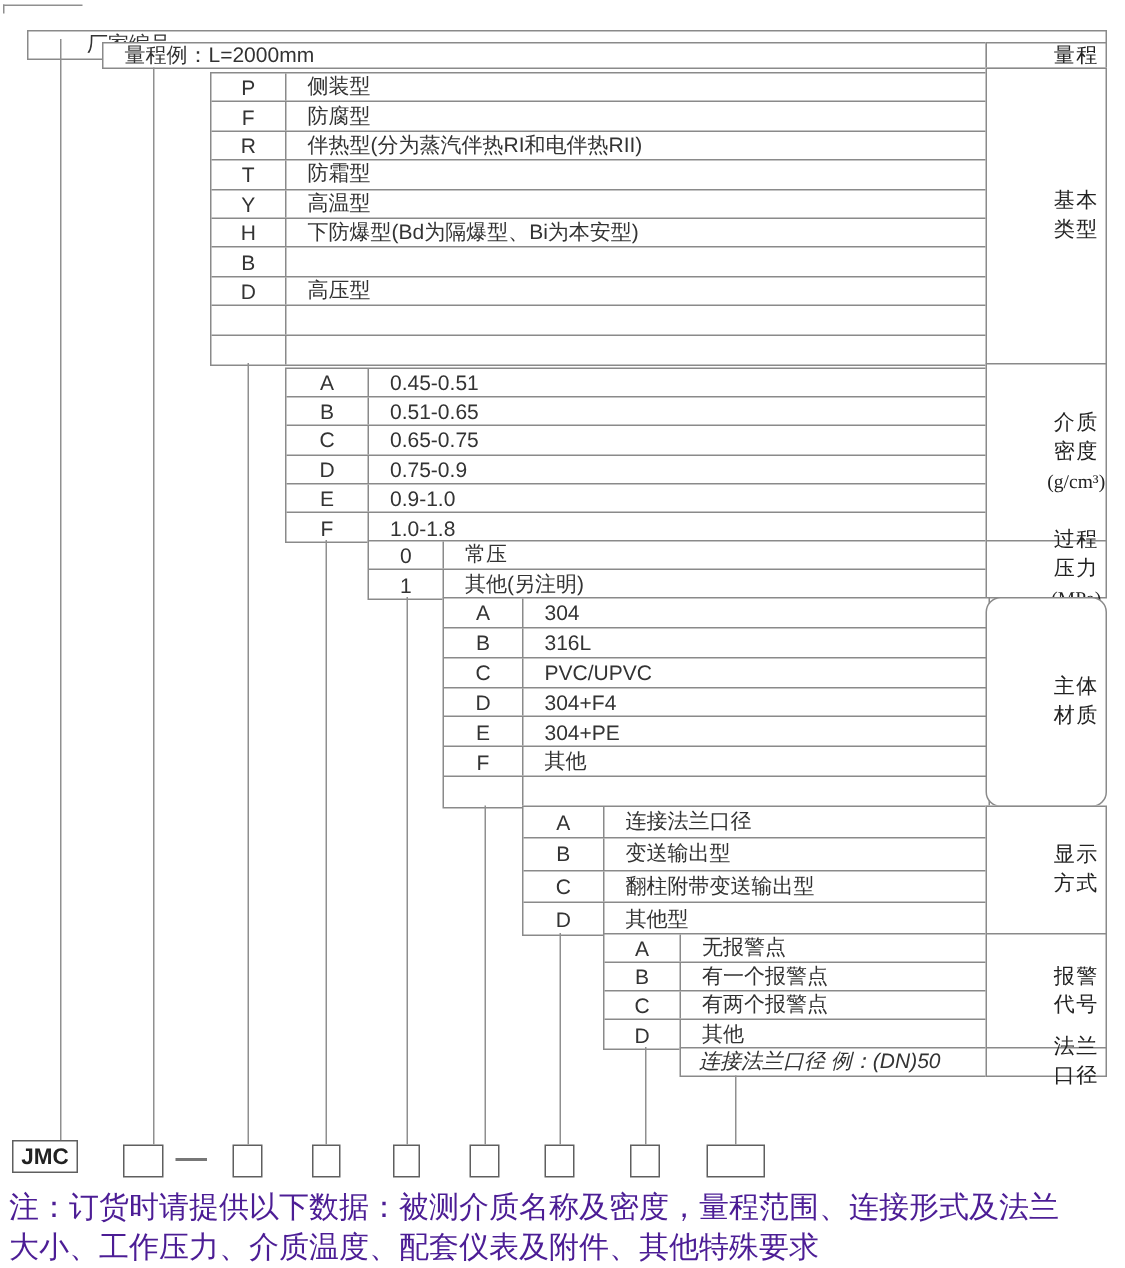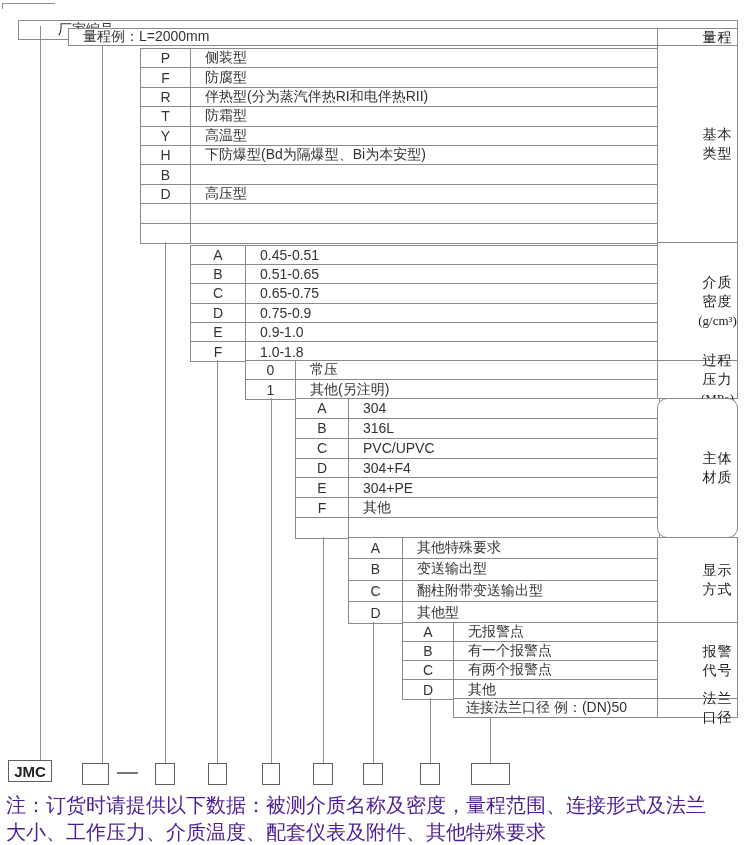--- a/index.html
+++ b/index.html
@@ -204,21 +204,21 @@
         <div class="desc"></div>
       </div>
   </div>
   <div class="lab" id="lab-material">
     <span>主体材质</span>
   </div>
 
   <div class="tbl" id="t-display">
     <div class="r">
         <div class="code">A</div>
-        <div class="desc">其他特殊要求</div>
+        <div class="desc">连接法兰口径</div>
       </div>
     <div class="r">
         <div class="code">B</div>
         <div class="desc">变送输出型</div>
       </div>
     <div class="r">
         <div class="code">C</div>
         <div class="desc">翻柱附带变送输出型</div>
       </div>
     <div class="r">
@@ -247,21 +247,21 @@
         <div class="code">D</div>
         <div class="desc">其他</div>
       </div>
   </div>
   <div class="lab" id="lab-alarm">
     <span>报警代号</span>
   </div>
 
   <div class="tbl" id="t-flange">
     <div class="r">
-        <div class="desc" style="padding-left:12px;">连接法兰口径 例：(DN)50</div>
+        <div class="desc" style="padding-left:12px;font-style:italic;">连接法兰口径 例：(DN)50</div>
       </div>
   </div>
   <div class="lab" id="lab-flange">
     <span>法兰口径</span>
   </div>
 
   <div class="vl" style="left:40px;top:26px;height:734px;"></div>
   <div class="vl" style="left:102px;top:45px;height:718px;"></div>
   <div class="vl" style="left:165px;top:242px;height:521px;"></div>
   <div class="vl" style="left:217px;top:360px;height:403px;"></div>

